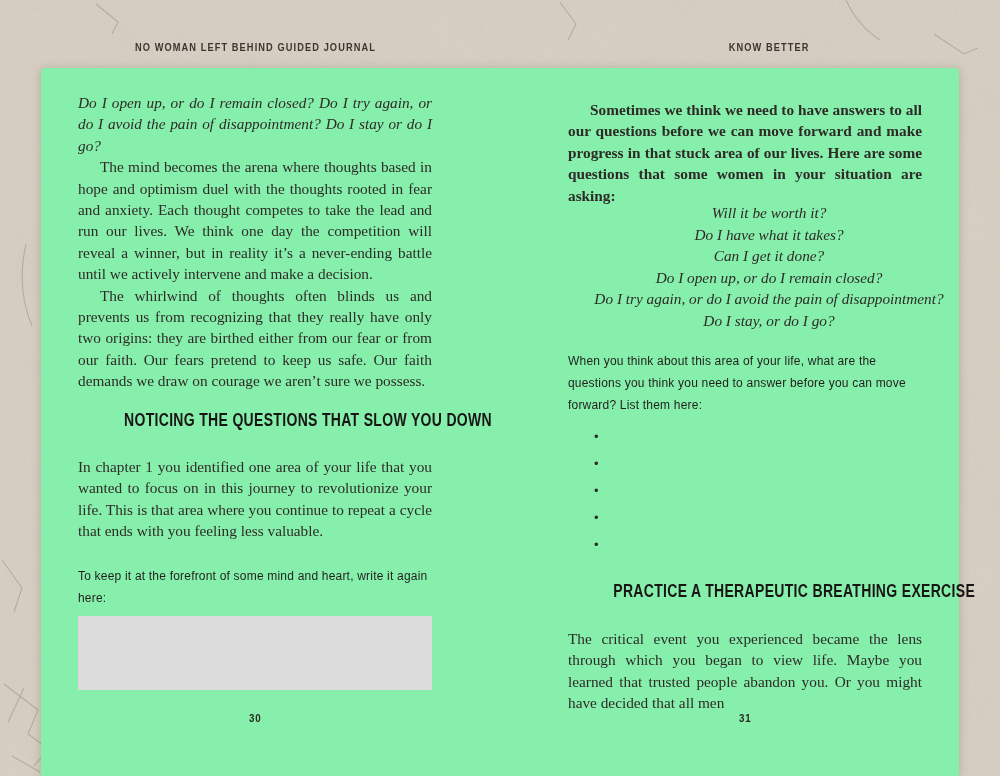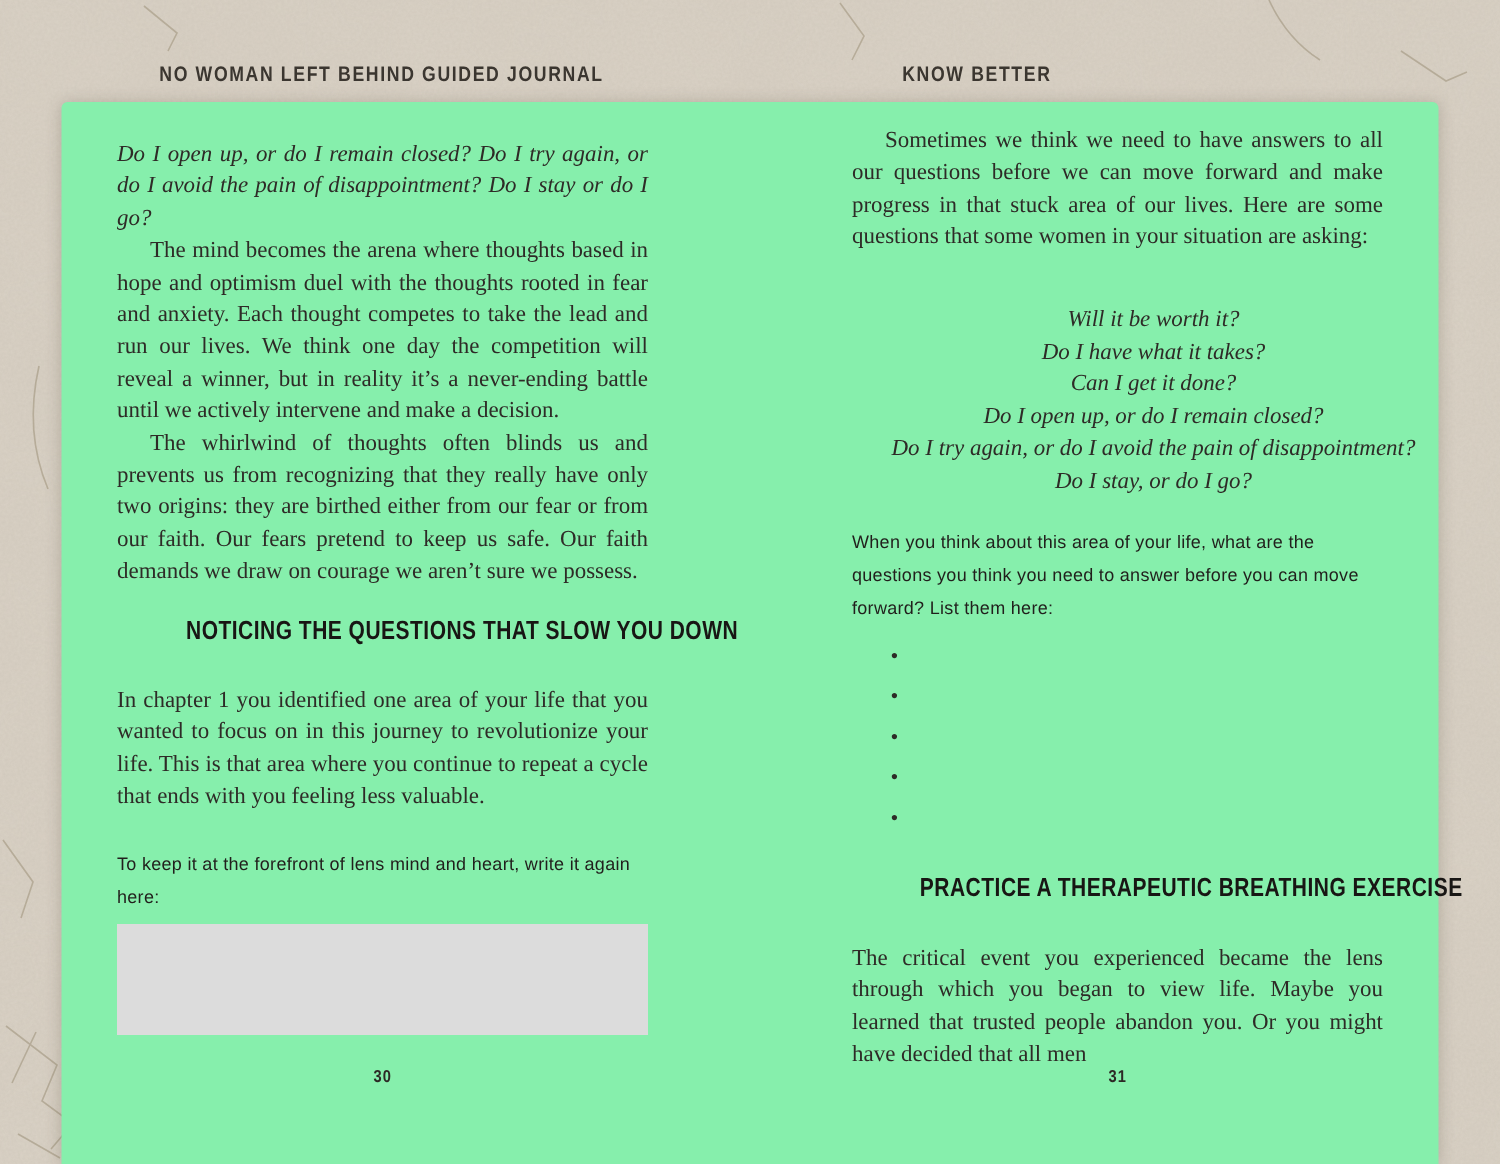--- a/index.html
+++ b/index.html
@@ -1,22 +1,22 @@
 <!DOCTYPE html>
 <html><head>
 <meta charset="utf-8">
 <style>
   html,body{margin:0;padding:0;}
   body{width:1000px;height:776px;overflow:hidden;font-family:"Liberation Sans",sans-serif;}
   .stage{position:relative;width:1000px;height:776px;background:#d8d0c4;}
   .texture{position:absolute;left:0;top:0;z-index:0;}
 
   
-  .running-header{position:absolute;top:41px;width:354px;text-align:left;z-index:2;
-    color:#3b3630;font-weight:bold;font-size:14px;letter-spacing:1.3px;}
+  .running-header{position:absolute;top:41px;width:354px;text-align:center;z-index:2;
+    color:#3b3630;font-weight:bold;font-size:11px;letter-spacing:1.3px;}
   .running-header span{display:inline-block;transform:scaleX(0.84);transform-origin:center;white-space:nowrap;}
   .rh-left{left:78px;}
   .rh-right{left:592px;}
 
   
   .page{position:absolute;left:41px;top:68px;width:918px;height:708px;background:#86efac;
     border-radius:4px 4px 0 0;box-shadow:0 1px 10px rgba(90,80,65,0.28);z-index:1;}
 
   .block{position:absolute;width:354px;}
   .col-left{left:37px;}
@@ -96,29 +96,29 @@
     </div>
 
     <div class="block col-left section-heading" style="top:342px;">
       <span>NOTICING THE QUESTIONS THAT SLOW YOU DOWN</span>
     </div>
 
     <div class="block col-left serif" style="top:388px;">
       <p>In chapter 1 you identified one area of your life that you wanted to focus on in this journey to revolutionize your life. This is that area where you continue to repeat a cycle that ends with you feeling less valuable.</p>
     </div>
 
-    <div class="block col-left prompt" style="top:498px;">To keep it at the forefront of lens mind and heart, write it again here:</div>
+    <div class="block col-left prompt" style="top:498px;">To keep it at the forefront of some mind and heart, write it again here:</div>
 
     <div class="writing-box col-left" style="top:548px;"></div>
 
     <div class="block col-left page-number" style="top:644px;">
       <span>30</span>
     </div>
 
-    <div class="block col-right serif" style="top:15px;">
+    <div class="block col-right serif" style="top:31px;font-weight:bold;">
       <p class="indent">Sometimes we think we need to have answers to all our questions before we can move forward and make progress in that stuck area of our lives. Here are some questions that some women in your situation are asking:</p>
     </div>
 
     <div class="block col-right questions" style="top:134px;">
       <div>Will it be worth it?</div>
       <div>Do I have what it takes?</div>
       <div>Can I get it done?</div>
       <div>Do I open up, or do I remain closed?</div>
       <div>Do I try again, or do I avoid the pain of disappointment?</div>
       <div>Do I stay, or do I go?</div>

